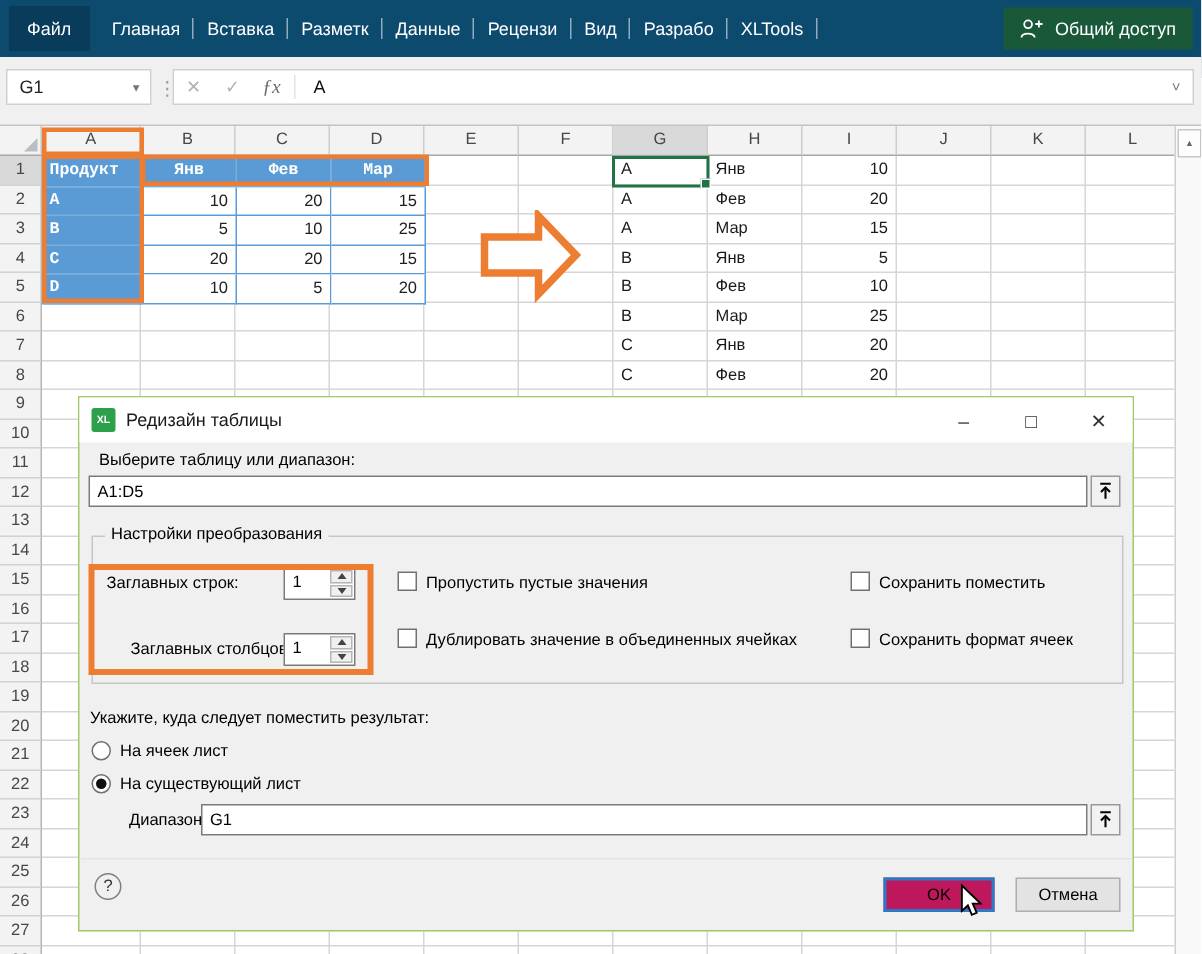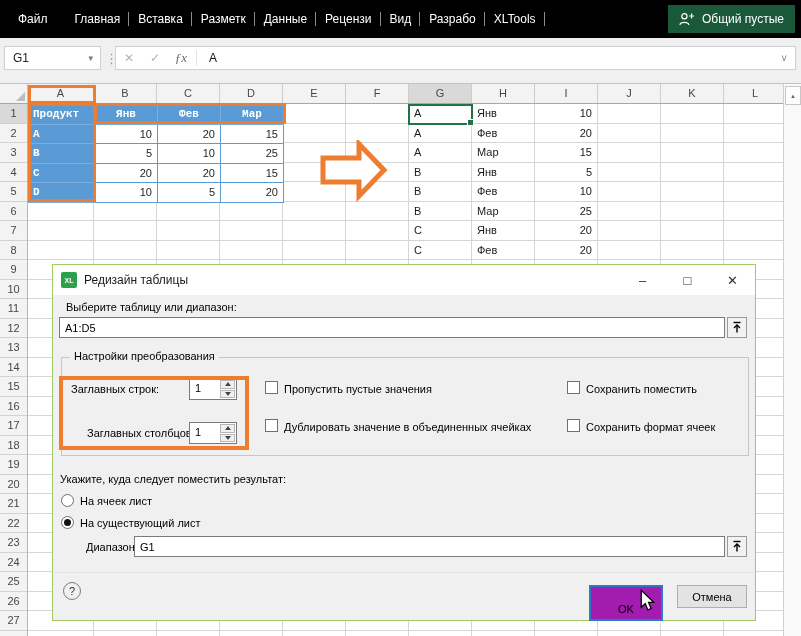--- a/index.html
+++ b/index.html
@@ -1,20 +1,20 @@
 <!DOCTYPE html>
 <html><head>
 <meta charset="utf-8">
 <style>
   html,body{margin:0;padding:0;background:#fff;}
   #screen{position:relative;width:801px;height:636px;overflow:hidden;
           font-family:"Liberation Sans",sans-serif;background:#fff;}
 
   
-  .ribbon{position:absolute;left:0;top:0;width:801px;height:52px;background:#000000;}
+  .ribbon{position:absolute;left:0;top:0;width:801px;height:52px;background:#0c4a6e;}
   .rtabs{position:absolute;left:6px;top:0;height:38px;display:flex;align-items:stretch;}
   .rtab{color:#fff;font-size:12px;padding:0 9px;display:flex;align-items:center;position:relative;cursor:default;}
   .rtab.active{background:rgba(0,0,0,0.18);margin:4px 6px 4px 0;padding:0 12px;}
   .rtab:not(.active)::after{content:'';position:absolute;right:0;top:12px;bottom:12px;width:1px;background:rgba(255,255,255,0.55);}
   .share-btn{position:absolute;right:6px;top:5px;height:28px;display:flex;align-items:center;gap:7px;
              padding:0 11px;background:#19593a;color:#fff;font-size:12px;}
 
   
   .frow{position:absolute;left:0;top:38px;width:801px;height:46px;background:#f0f0f0;
         border-bottom:1px solid #c3c3c3;box-sizing:border-box;}
@@ -124,22 +124,22 @@
   .radio.sel::after{content:'';position:absolute;left:2px;top:2px;right:2px;bottom:2px;border-radius:50%;background:#111;}
   .rd1{left:8px;top:229px;} .rl1{left:27px;top:230px;}
   .rd2{left:8px;top:251px;} .rl2{left:27px;top:252px;}
   .l-drange{left:33px;top:276px;}
   .i-drange{left:81px;top:271px;width:591px;height:21px;}
   .b-drange{left:674px;top:271px;width:20px;height:21px;}
   .fsep{position:absolute;left:1px;right:1px;top:307px;height:1px;background:#e3e3e3;}
   .help{position:absolute;left:10px;top:317px;width:18px;height:18px;border:1px solid #7f7f7f;border-radius:50%;
         text-align:center;line-height:16px;font-size:11px;color:#333;box-sizing:border-box;}
   button{font-family:"Liberation Sans",sans-serif;border-radius:0;}
-  .okbtn{position:absolute;left:536px;top:320px;width:74px;height:23px;background:#a21caf;
-         border:2px solid #2a7ac6;font-size:11px;color:#000;padding:16px;}
+  .okbtn{position:absolute;left:536px;top:320px;width:74px;height:23px;background:#be185d;
+         border:2px solid #2a7ac6;font-size:11px;color:#000;padding:4px;}
   .cancelbtn{position:absolute;left:624px;top:320px;width:70px;height:23px;background:#e3e3e3;
          border:1px solid #aeaeae;font-size:11px;color:#000;padding:0;}
 
   .cursor{position:absolute;left:640px;top:589px;z-index:20;}
 </style>
 </head>
 <body>
 
 <div id="screen">
 
@@ -154,21 +154,21 @@
         <div class="rtab">Вид</div>
         <div class="rtab">Разрабо</div>
         <div class="rtab">XLTools</div>
       </div>
     <div class="share-btn">
       <svg width="16" height="15" viewBox="0 0 16 15">
         <circle cx="5.4" cy="4.2" r="2.6" fill="none" stroke="#fff" stroke-width="1.2"></circle>
         <path d="M1 13 C1 9.6 9.8 9.6 9.8 13" fill="none" stroke="#fff" stroke-width="1.2"></path>
         <path d="M12.6 1.6 V6.4 M10.2 4 H15" stroke="#fff" stroke-width="1.2"></path>
       </svg>
-      <span>Общий пустые</span>
+      <span>Общий доступ</span>
     </div>
   </div>
 
   <div class="frow">
     <div class="namebox">
       <span class="nb-val">G1</span>
       <span class="nb-arrow">▾</span>
     </div>
     <div class="fdots">⋮</div>
     <div class="fbar">

